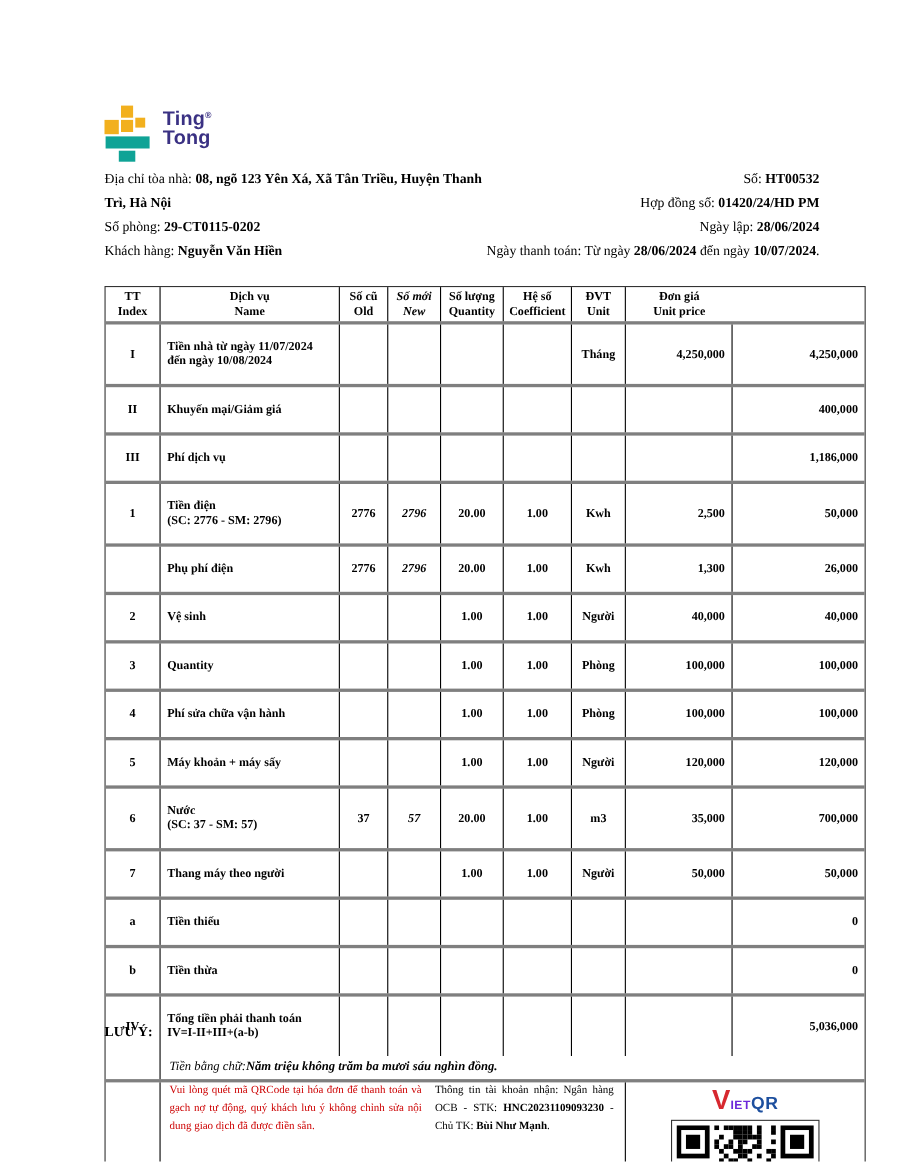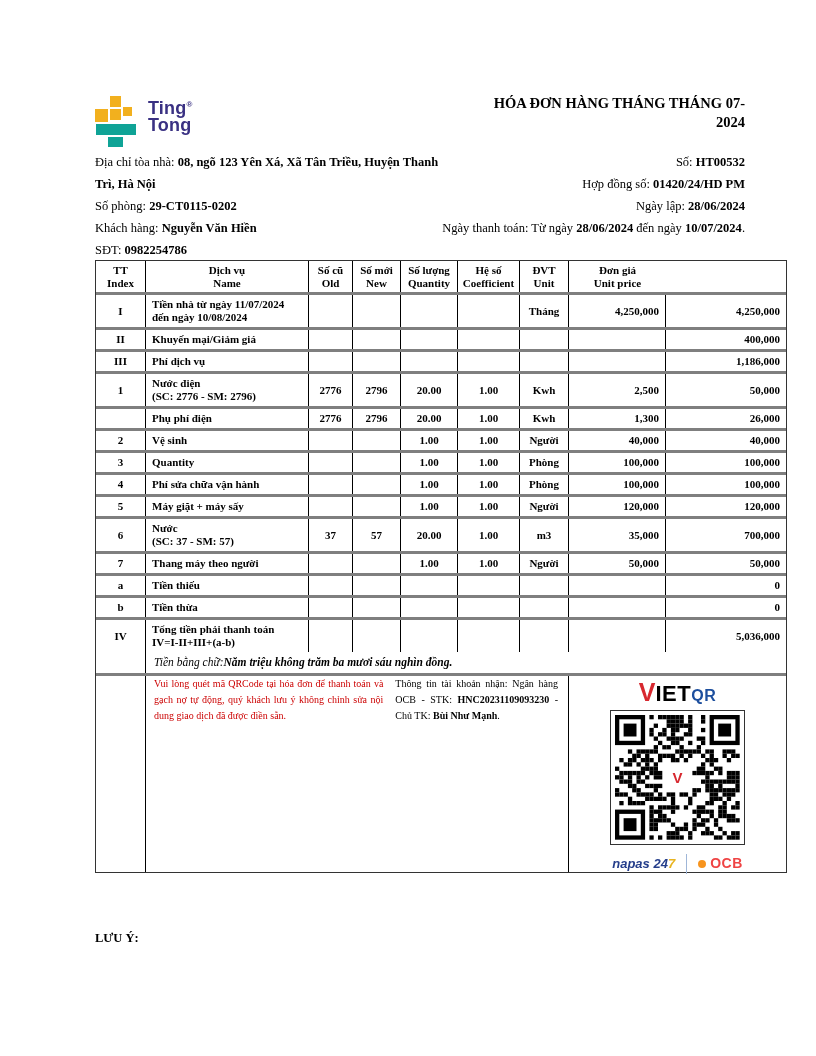--- a/index.html
+++ b/index.html
@@ -32,42 +32,42 @@
   .info b { font-weight: bold; }
   
   .invoice-table { position: absolute; left: 95px; top: 260px; width: 692px; border: 1.5px solid #333; font-size: 11px; font-weight: bold; }
   .tr { display: flex; align-items: stretch; border-bottom: 3px solid #7f7f7f; min-height: 21px; }
   .tr:last-child { border-bottom: none; }
   .td { border-right: 1px solid #000; display: flex; align-items: center; justify-content: center; text-align: center; line-height: 13px; }
   .td:last-child { border-right: none; }
   .c-tt    { width: 50px; }
   .c-name  { width: 163px; }
   .c-old   { width: 44px; }
-  .c-new   { width: 48px; }
+  .c-new   { width: 48px; font-style: italic; }
   .c-qty   { width: 57px; }
   .c-coef  { width: 62px; }
   .c-unit  { width: 49px; }
   .c-price { width: 97px; }
   .c-total { flex: 1; }
   .thead { min-height: 34px; }
   .body-row .c-name { justify-content: flex-start; text-align: left; padding-left: 6px; }
   .body-row .c-price, .body-row .c-total { justify-content: flex-end; text-align: right; padding-right: 6px; }
-  .nm { padding: 3px 0; }
+  .nm { padding: 14px 0; }
   
   .words-row { min-height: 24px; }
   .words-cell { flex: 1; justify-content: flex-start; text-align: left; padding-left: 8px; font-style: italic; font-weight: normal; font-size: 11.5px; }
   .words-cell b { font-weight: bold; }
   
   .qr-row { height: 196px; }
   .pay-text-cell { width: 423px; flex-direction: row; align-items: stretch; justify-content: center; text-align: justify; padding: 0 10px 0 8px; font-weight: normal; font-size: 10px; line-height: 16px; gap: 12px; display: flex; }
   .red-note { color: #CC0000; }
   .qr-cell { flex: 1; flex-direction: column; justify-content: flex-start; padding-top: 5px; display: flex; align-items: center; }
   .vietqr-brand { font-family: "Liberation Sans", sans-serif; font-weight: bold; line-height: 22px; }
   .vq-v  { color: #D7282F; font-size: 25px; }
-  .vq-iet{ color: #000000; font-size: 22px; letter-spacing: 0.5px; }
+  .vq-iet{ color: #6d28d9; font-size: 11px; letter-spacing: 0.5px; }
   .vq-qr { color: #1D4F9E; font-size: 16px; letter-spacing: 0.5px; }
   .qr-box { position: relative; border: 1.5px solid #333; padding: 4px; background: #fff; margin-top: 2px; line-height: 0; }
   .qr-center { position: absolute; left: 50%; top: 50%; transform: translate(-50%,-50%); width: 22px; height: 22px; background: #fff; border-radius: 4px; display: flex; align-items: center; justify-content: center; color: #D7282F; font-family: "Liberation Sans", sans-serif; font-weight: bold; font-size: 15px; line-height: 15px; }
   .qr-footer { display: flex; align-items: center; gap: 11px; margin-top: 9px; font-family: "Liberation Sans", sans-serif; }
   .napas { font-style: italic; font-weight: bold; color: #253E8B; font-size: 13px; }
   .napas-seven { color: #E8B421; }
   .qr-divider { width: 1px; height: 20px; background: #9fb6d8; }
   .ocb { display: flex; align-items: center; gap: 4px; }
   .ocb-icon { width: 7px; height: 7px; border: 4px solid #F7941E; border-radius: 50%; background: #fff; }
   .ocb-text { color: #ef4444; font-weight: bold; font-size: 14px; letter-spacing: 0.5px; }
@@ -87,28 +87,26 @@
         <div class="px-y py4"></div>
       <div class="px-t pt1"></div>
         <div class="px-t pt2"></div>
     </div>
     <div class="logo-text">
       <div><span>Ting</span><sup>®</sup></div>
       <div>Tong</div>
     </div>
   </div>
 
-  <div class="doc-title">HÓA ĐƠN HÀNG THÁNG THÁNG 07-2024</div>
 
   <div class="info">
     <div class="info-left">
       <div><span>Địa chỉ tòa nhà: </span><b>08, ngõ 123 Yên Xá, Xã Tân Triều, Huyện Thanh Trì, Hà Nội</b></div>
       <div><span>Số phòng: </span><b>29-CT0115-0202</b></div>
       <div><span>Khách hàng: </span><b>Nguyễn Văn Hiền</b></div>
-      <div><span>SĐT: </span><b>0982254786</b></div>
     </div>
     <div class="info-right">
       <div><span>Số: </span><b>HT00532</b></div>
       <div><span>Hợp đồng số: </span><b>01420/24/HD PM</b></div>
       <div><span>Ngày lập: </span><b>28/06/2024</b></div>
       <div><span>Ngày thanh toán: Từ ngày </span><b>28/06/2024</b><span> đến ngày </span><b>10/07/2024</b><span>.</span></div>
     </div>
   </div>
 
   <div class="invoice-table">
@@ -217,21 +215,21 @@
     <div class="td c-coef"></div>
     <div class="td c-unit"></div>
     <div class="td c-price"></div>
     <div class="td c-total">1,186,000</div>
   </div>
 
   <div class="tr body-row">
     <div class="td c-tt">1</div>
     <div class="td c-name">
             <div class="nm">
-              <div class="name-l1">Nước điện</div>
+              <div class="name-l1">Tiền điện</div>
               <div class="name-l2">(SC: 2776 - SM: 2796)</div>
             </div>
           </div>
     <div class="td c-old">2776</div>
     <div class="td c-new">2796</div>
     <div class="td c-qty">20.00</div>
     <div class="td c-coef">1.00</div>
     <div class="td c-unit">Kwh</div>
     <div class="td c-price">2,500</div>
     <div class="td c-total">50,000</div>
@@ -298,21 +296,21 @@
     <div class="td c-coef">1.00</div>
     <div class="td c-unit">Phòng</div>
     <div class="td c-price">100,000</div>
     <div class="td c-total">100,000</div>
   </div>
 
   <div class="tr body-row">
     <div class="td c-tt">5</div>
     <div class="td c-name">
             <div class="nm">
-              <div class="name-l1">Máy giặt + máy sấy</div>
+              <div class="name-l1">Máy khoản + máy sấy</div>
             </div>
           </div>
     <div class="td c-old"></div>
     <div class="td c-new"></div>
     <div class="td c-qty">1.00</div>
     <div class="td c-coef">1.00</div>
     <div class="td c-unit">Người</div>
     <div class="td c-price">120,000</div>
     <div class="td c-total">120,000</div>
   </div>

